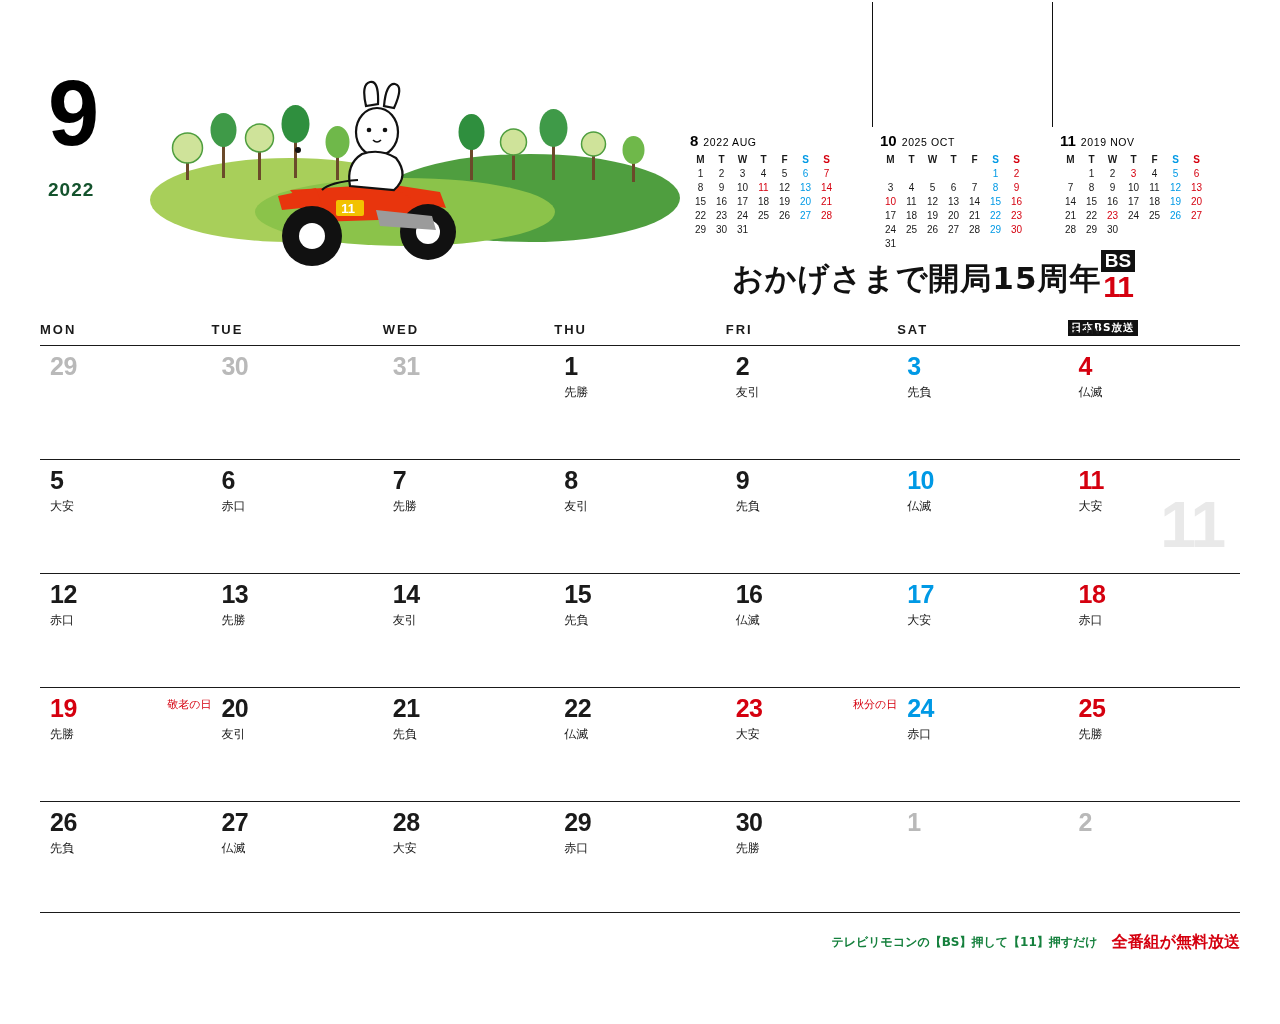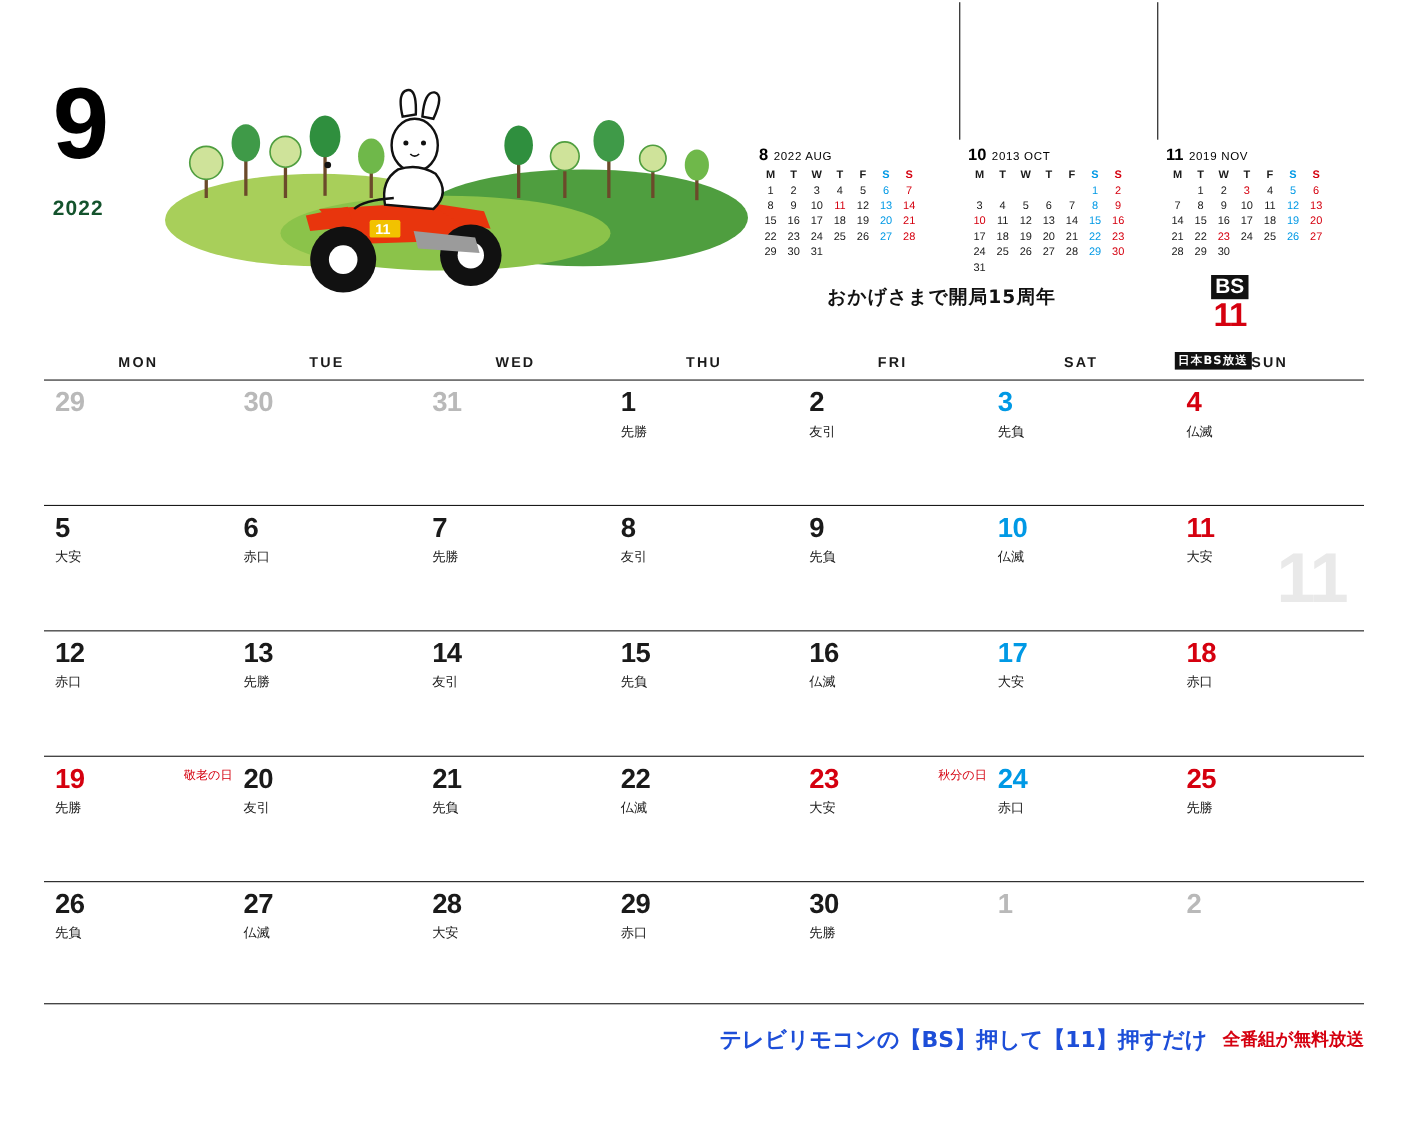--- a/index.html
+++ b/index.html
@@ -47,42 +47,42 @@
   }
   .mini-grid .dw { font-weight: bold; }
   .sat { color: #0099e5; }
   .sun { color: #d5000f; }
   .mini-sep { position: absolute; top: 2px; width: 1px; height: 125px; background: #111; }
   .mini-sep.s1 { left: 872px; }
   .mini-sep.s2 { left: 1052px; }
 
   
   .anniv {
-    position: absolute; left: 752px; top: 258px;
-    font-size: 17px; font-weight: bold; letter-spacing: 1px; color: #111;
+    position: absolute; left: 732px; top: 258px;
+    font-size: 31px; font-weight: bold; letter-spacing: 1px; color: #111;
     font-family: "DejaVu Sans", sans-serif;
   }
   .bs-logo { position: absolute; left: 1068px; top: 250px; width: 100px; }
   .bs-row { display: flex; align-items: center; gap: 2px; flex-direction: column; }
   .bs-bs {
     background: #111; color: #fff; font-weight: bold; font-size: 19px;
     padding: 1px 4px 2px 4px; letter-spacing: 0px; line-height: 1;
   }
   .bs-11 { color: #d5000f; font-weight: bold; font-size: 30px; line-height: 0.85; letter-spacing: -1px; }
   .bs-sub {
     background: #111; color: #fff; font-size: 10.5px; font-weight: bold;
     letter-spacing: 1px; padding: 1px 3px; margin-top: 20px; display: inline-block;
     font-family: "DejaVu Sans", sans-serif;
   }
 
   
   .cal { position: absolute; left: 40px; top: 322px; width: 1200px; }
   .dow-row { display: grid; grid-template-columns: repeat(7, 1fr); }
   .dow {
-    text-align: center; font-size: 13px; font-weight: bold; letter-spacing: 2px;
+    text-align: left; font-size: 13px; font-weight: bold; letter-spacing: 2px;
     padding-bottom: 8px; color: #1a1a1a;
   }
   .week {
     display: grid; grid-template-columns: repeat(7, 1fr);
     border-top: 1.4px solid #1a1a1a;
     height: 114px;
   }
   .cell { position: relative; padding: 8px 10px 0 10px; }
   .cell + .cell::before {
     content: ""; position: absolute; left: 0; top: 10px; bottom: 14px; width: 1px; background: #ffffff;
@@ -103,21 +103,21 @@
     font-family: "Liberation Sans", sans-serif; letter-spacing: -2px;
     pointer-events: none;
   }
 
   
   .footer-rule { position: absolute; left: 40px; top: 912px; width: 1200px; height: 1.4px; background: #1a1a1a; }
   .footer {
     position: absolute; left: 40px; top: 932px; width: 1200px;
     display: flex; justify-content: flex-end; align-items: center; gap: 14px;
   }
-  .footer-main { font-size: 20px; font-weight: bold; color: #1d4ed8; font-family: "DejaVu Sans", sans-serif; }
+  .footer-main { font-size: 12px; font-weight: bold; color: #15803d; font-family: "DejaVu Sans", sans-serif; }
   .footer-red { font-size: 16px; font-weight: bold; color: #d5000f; font-family: "DejaVu Sans", sans-serif; }
 </style>
 </head>
 <body>
 
 <div class="page">
 
   <div class="header">
 
     <div class="month-block">
@@ -256,21 +256,21 @@
             <div class="">31</div>
             <div class=""></div>
             <div class=""></div>
             <div class=""></div>
             <div class=""></div>
           </div>
       </div>
       <div class="mini m2">
         <div class="mini-head">
           <span class="mini-mn">10</span>
-          <span class="mini-my">2013 OCT</span>
+          <span class="mini-my">2025 OCT</span>
         </div>
         <div class="mini-grid">
             <div class="dw">M</div>
             <div class="dw">T</div>
             <div class="dw">W</div>
             <div class="dw">T</div>
             <div class="dw">F</div>
             <div class="dw sat">S</div>
             <div class="dw sun">S</div>
             <div class=""></div>

